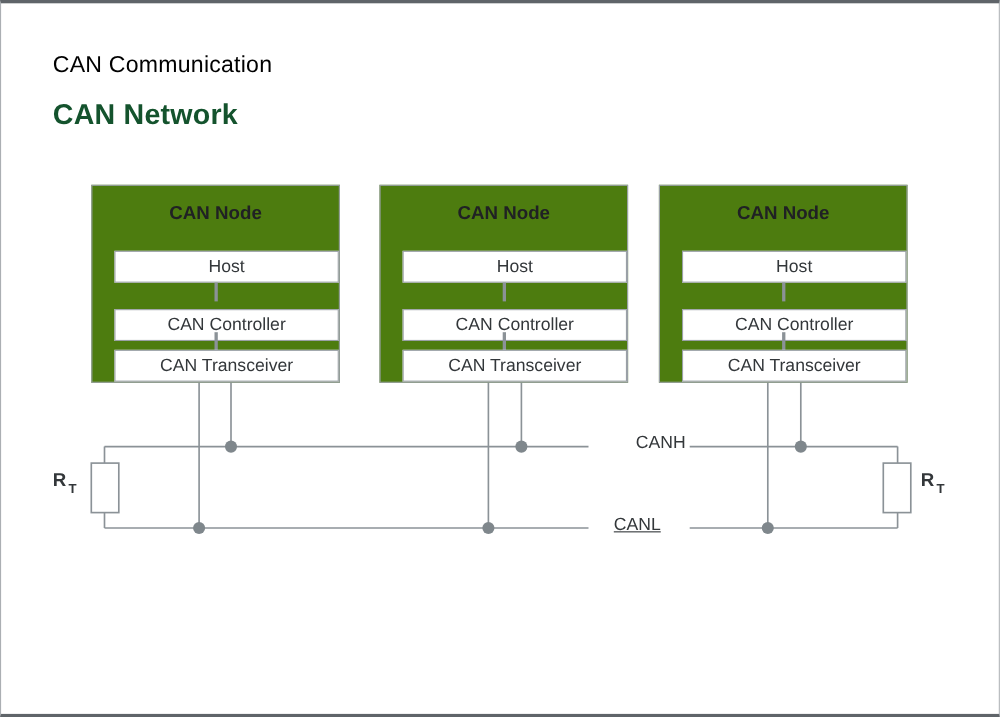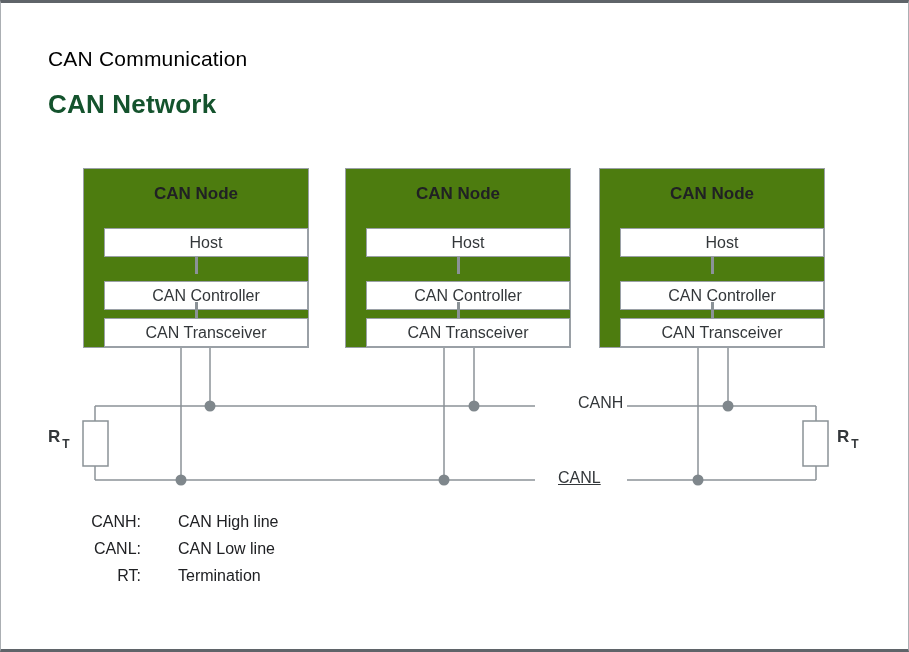--- a/index.html
+++ b/index.html
@@ -144,29 +144,15 @@
       <div class="comp comp-2">CAN Transceiver</div>
     </div>
 
     <div class="bus-label bus-label-h">CANH</div>
     <div class="bus-label bus-label-l">CANL</div>
 
     <div class="rt-label rt-left"><span>R</span><sub>T</sub></div>
     <div class="rt-label rt-right"><span>R</span><sub>T</sub></div>
   </div>
 
-  <div class="legend">
-    <div class="legend-row">
-      <div class="legend-term">CANH:</div>
-      <div class="legend-def">CAN High line</div>
-    </div>
-    <div class="legend-row">
-      <div class="legend-term">CANL:</div>
-      <div class="legend-def">CAN Low line</div>
-    </div>
-    <div class="legend-row">
-      <div class="legend-term">RT:</div>
-      <div class="legend-def">Termination</div>
-    </div>
-  </div>
 
 
 </div>
 
 </body></html>

